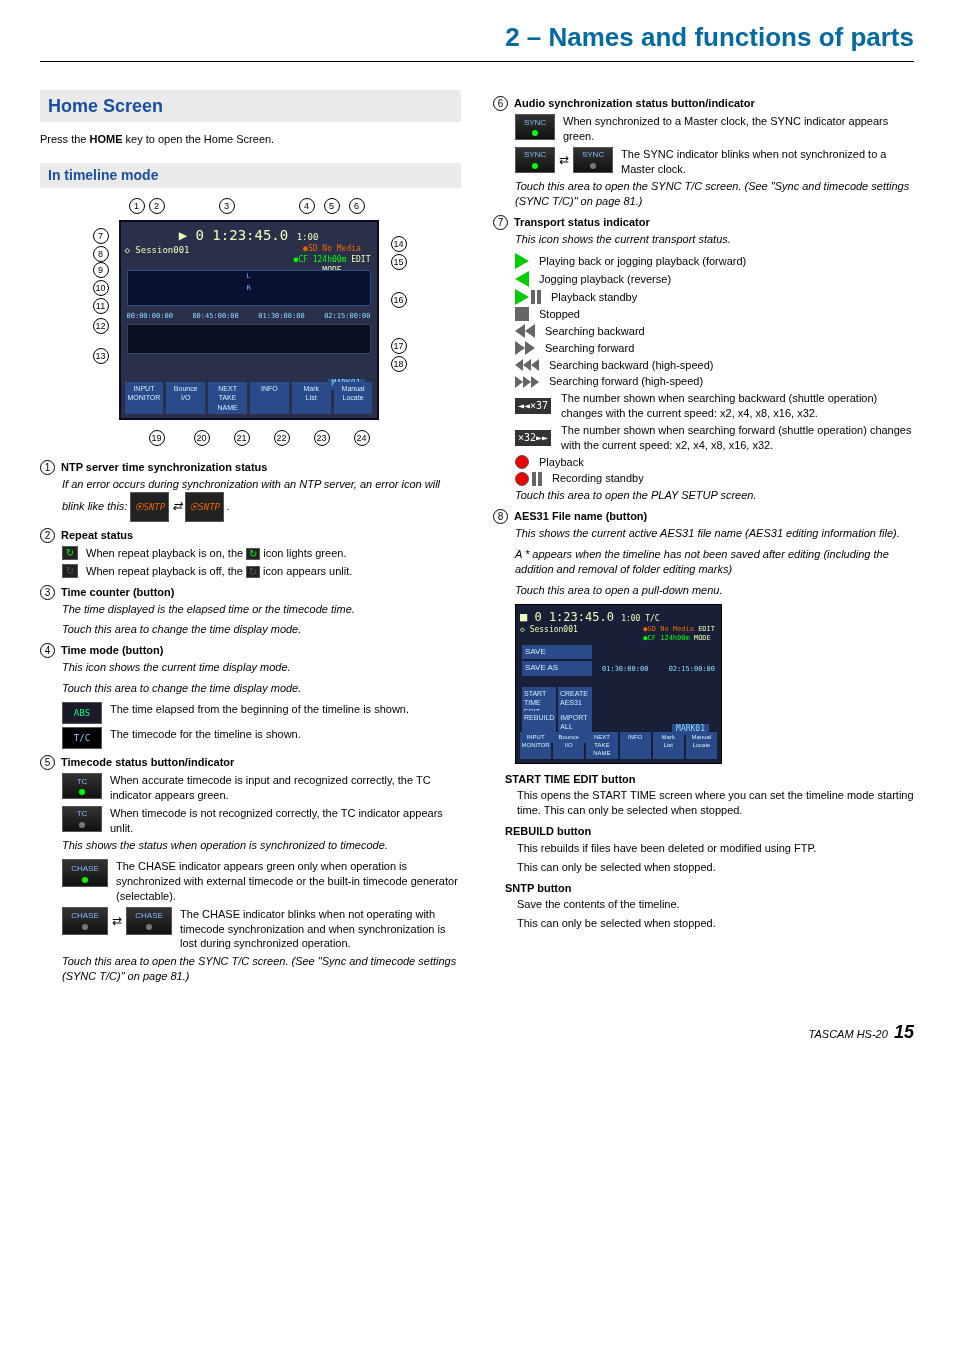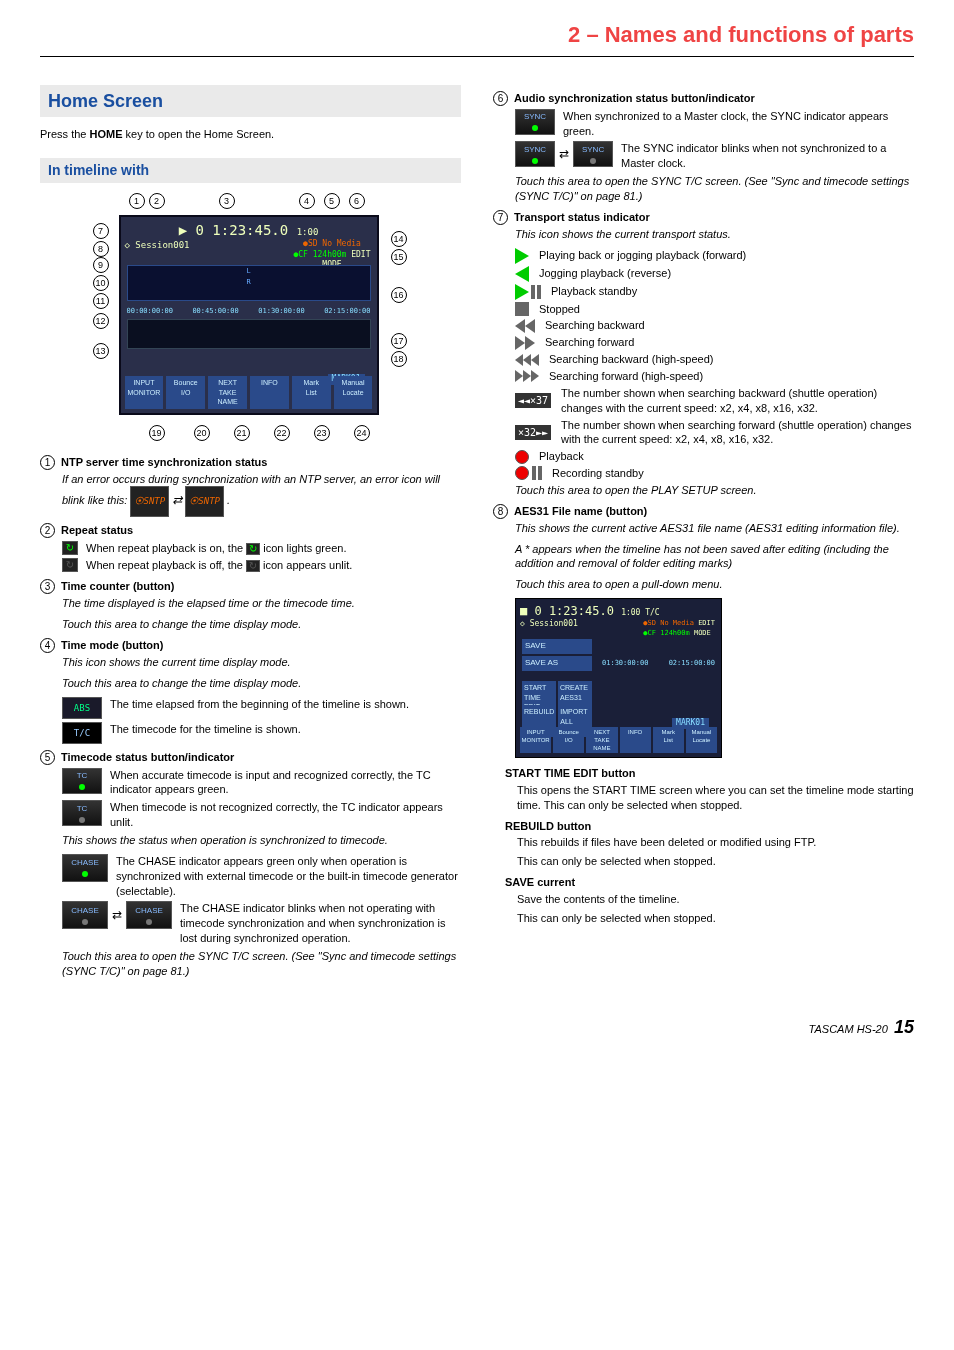--- a/index.html
+++ b/index.html
@@ -1,17 +1,17 @@
 <!DOCTYPE html>
 <html><head>
 <meta charset="utf-8">
 <style>
   * { box-sizing: border-box; margin: 0; padding: 0; }
   body { font-family: "Myriad Pro", "Segoe UI", Arial, sans-serif; font-size: 11px; color: #000; background: #fff; width: 954px; margin: 0 auto; padding: 20px 40px 20px 40px; line-height: 1.35; }
-  .chapter-title { color: #ef4444; font-size: 22px; font-weight: bold; text-align: right; border-bottom: 1px solid #000; padding-bottom: 6px; margin-bottom: 28px; }
+  .chapter-title { color: #0369a1; font-size: 26px; font-weight: bold; text-align: right; border-bottom: 1px solid #000; padding-bottom: 6px; margin-bottom: 28px; }
   .columns { display: flex; gap: 32px; }
   .col { flex: 1; }
   .section-h { background: #eaeaea; font-size: 18px; font-weight: bold; color: #1a4fa0; padding: 4px 8px; margin-bottom: 10px; }
   .intro { margin: 0 0 16px 0; font-size: 11px; }
   .subsection-h { background: #eaeaea; font-size: 14px; font-weight: bold; color: #1a4fa0; padding: 3px 8px; margin: 6px 0 10px 0; }
   .fig { margin: 6px auto 14px auto; text-align: center; }
   .fig-box { display: inline-block; background: #2a2f4a; border: 2px solid #0a0a1a; width: 260px; height: 200px; position: relative; }
   .callout { position:absolute; width:16px; height:16px; border:1px solid #000; border-radius:50%; background:#fff; font-size:9px; line-height:14px; text-align:center; }
   .item-row { display: flex; align-items: flex-start; margin: 6px 0 2px 0; gap: 6px; }
   .circled { display:inline-block; width:15px; height:15px; border:1px solid #000; border-radius:50%; text-align:center; line-height:13px; font-size:10px; flex:none; }
@@ -63,21 +63,21 @@
 <div class="chapter-title">2 – Names and functions of parts</div>
 
 <div class="columns">
 
   <div class="col">
     <div class="section-h">Home Screen</div>
     <p class="intro">
       <span>Press the </span><b>HOME</b><span> key to open the Home Screen.</span>
     </p>
 
-    <div class="subsection-h">In timeline with</div>
+    <div class="subsection-h">In timeline mode</div>
 
     <div class="fig">
       <div style="position:relative; display:inline-block; padding:22px 34px 22px 30px;">
         
         <span class="callout" style="top:0; left:40px">1</span>
         <span class="callout" style="top:0; left:60px">2</span>
         <span class="callout" style="top:0; left:130px">3</span>
         <span class="callout" style="top:0; left:210px">4</span>
         <span class="callout" style="top:0; left:235px">5</span>
         <span class="callout" style="top:0; left:260px">6</span>
@@ -376,21 +376,21 @@
         <div style="flex:1;background:#2a4a8a;color:#cef;font-size:6px;text-align:center;padding:1px 0;">Mark<br>List</div>
         <div style="flex:1;background:#2a4a8a;color:#cef;font-size:6px;text-align:center;padding:1px 0;">Manual<br>Locate</div>
       </div>
     </div>
 
     <div class="sub-bold">START TIME EDIT button</div>
     <div class="sub-body">This opens the START TIME screen where you can set the timeline mode starting time. This can only be selected when stopped.</div>
     <div class="sub-bold">REBUILD button</div>
     <div class="sub-body">This rebuilds if files have been deleted or modified using FTP.</div>
     <div class="sub-body">This can only be selected when stopped.</div>
-    <div class="sub-bold">SAVE current</div>
+    <div class="sub-bold">SNTP button</div>
     <div class="sub-body">Save the contents of the timeline.</div>
     <div class="sub-body">This can only be selected when stopped.</div>
   </div>
 </div>
 
 <div class="footer">
   <i>TASCAM  HS-20</i>&nbsp;
   <span class="pgnum">15</span>
 </div>
 

